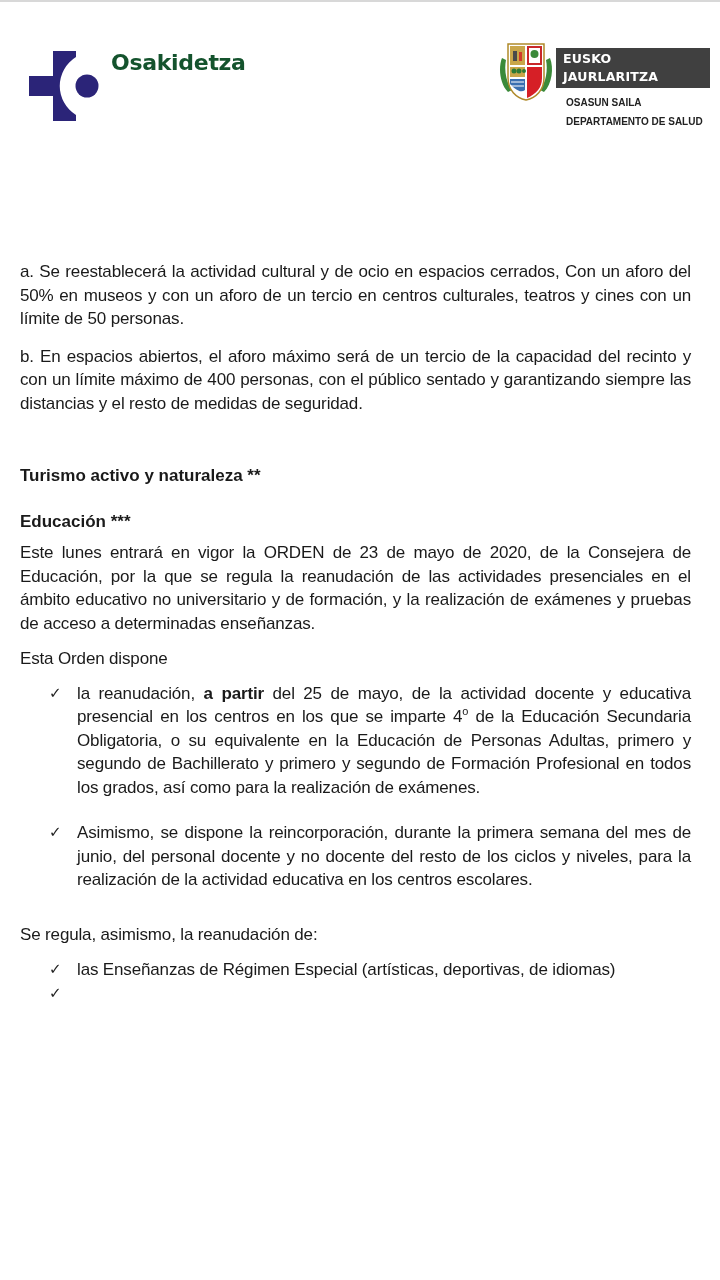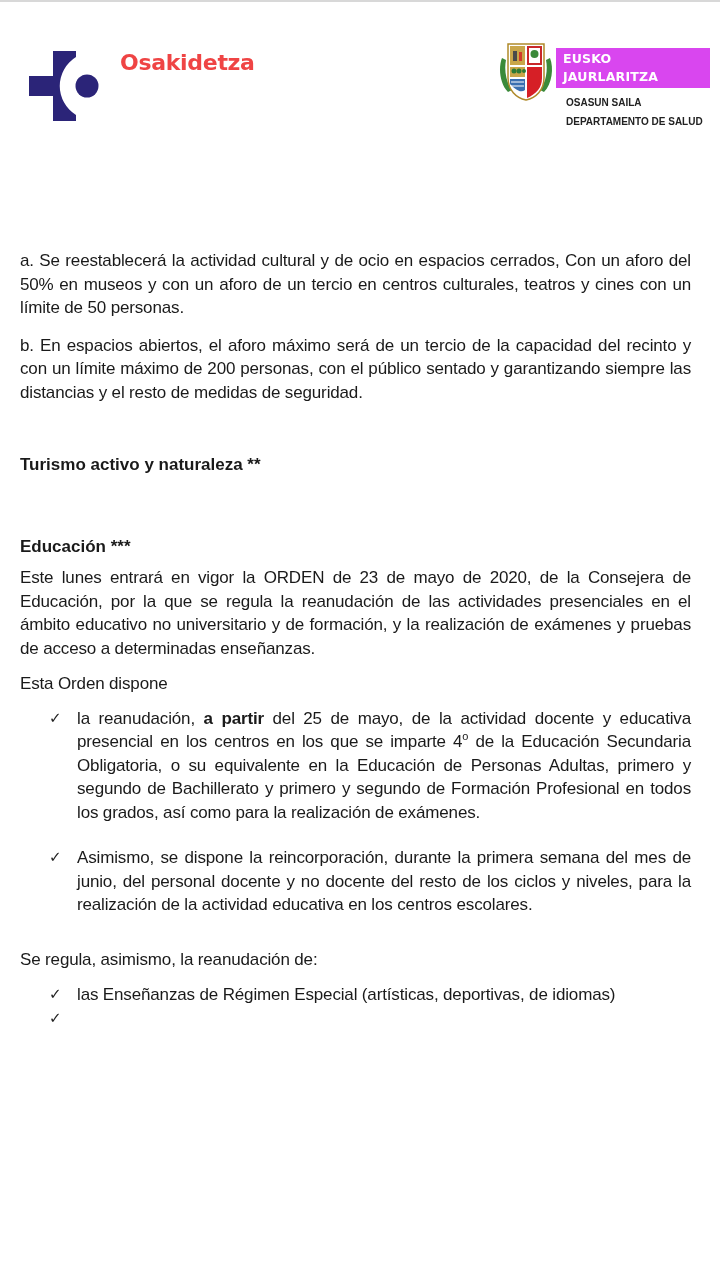--- a/index.html
+++ b/index.html
@@ -5,29 +5,29 @@
   html, body { margin: 0; padding: 0; }
   body {
     width: 720px; height: 1280px; overflow: hidden;
     background: #ffffff; position: relative;
     font-family: "Liberation Sans", sans-serif;
     color: #1a1a1a;
   }
   .topline { position: absolute; left: 0; top: 0; width: 720px; height: 2px; background: #d8d8d8; }
   .osak-logo { position: absolute; left: 29px; top: 51px; width: 70px; height: 70px; }
   .osak-name {
-    position: absolute; left: 120px; top: 50px;
+    position: absolute; left: 111px; top: 50px;
     font-family: "DejaVu Sans", sans-serif; font-weight: bold;
-    font-size: 22px; color: #ef4444; letter-spacing: -0.3px;
+    font-size: 22px; color: #14532d; letter-spacing: -0.3px;
   }
   .gv { position: absolute; left: 498px; top: 38px; width: 214px; height: 92px; }
   .gv-shield { position: absolute; left: 0; top: 0; width: 56px; height: 64px; }
   .gv-band {
     position: absolute; left: 58px; top: 10px; width: 154px; height: 40px;
-    background: #d946ef; color: #ffffff;
+    background: #404040; color: #ffffff;
     font-family: "DejaVu Sans", sans-serif; font-weight: bold; font-size: 12.5px;
     line-height: 18px; padding: 2px 0 0 7px; box-sizing: border-box; letter-spacing: 0.2px;
   }
   .gv-sub {
     position: absolute; left: 68px; font-size: 10px; font-weight: bold; color: #222;
     font-family: "Liberation Sans", sans-serif;
   }
   .doc { position: absolute; left: 20px; top: 245px; width: 671px; }
   .doc h2 {
     margin: 0; font-size: 17px; font-weight: bold; line-height: 22px;
@@ -81,26 +81,26 @@
   </svg>
   <div class="gv-band">
     <div>EUSKO JAURLARITZA</div>
     <div>GOBIERNO VASCO</div>
   </div>
   <div class="gv-sub" style="top:59px;">OSASUN SAILA</div>
   <div class="gv-sub" style="top:78px;">DEPARTAMENTO DE SALUD</div>
 </div>
 
 <div class="doc">
-  <p style="margin-top:4px;">a. Se reestablecerá la actividad cultural y de ocio en espacios cerrados, Con un aforo del 50% en museos y con un aforo de un tercio en centros culturales, teatros y cines con un límite de 50 personas.</p>
-  <p style="margin-top:14px;">b.  En espacios abiertos, el aforo máximo será de un tercio de la capacidad del recinto y con un límite máximo de 200 personas, con el público sentado y garantizando siempre las distancias y el resto de medidas de seguridad.</p>
+  <p style="margin-top:15px;">a. Se reestablecerá la actividad cultural y de ocio en espacios cerrados, Con un aforo del 50% en museos y con un aforo de un tercio en centros culturales, teatros y cines con un límite de 50 personas.</p>
+  <p style="margin-top:14px;">b.  En espacios abiertos, el aforo máximo será de un tercio de la capacidad del recinto y con un límite máximo de 400 personas, con el público sentado y garantizando siempre las distancias y el resto de medidas de seguridad.</p>
 
   <h2 style="margin-top:50px;">Turismo activo y naturaleza **</h2>
 
-  <h2 style="margin-top:60px;">Educación ***</h2>
+  <h2 style="margin-top:24px;">Educación ***</h2>
   <p style="margin-top:8px;">Este lunes entrará en vigor la ORDEN de 23 de mayo de 2020, de la Consejera de Educación, por la que se regula la reanudación de las actividades presenciales en el ámbito educativo no universitario y de formación, y la realización de exámenes y pruebas de acceso a determinadas enseñanzas.</p>
   <p style="margin-top:12px;">Esta Orden dispone</p>
 
   <ul class="checklist" style="margin-top:11px;">
     <li>
       <span class="check">✓</span>
       <span>la reanudación, </span><b>a partir</b><span> del 25 de mayo, de la actividad docente y educativa presencial en los centros en los que se imparte 4</span><sup>o</sup><span> de la Educación Secundaria Obligatoria, o su equivalente en la Educación de Personas Adultas, primero y segundo de Bachillerato y primero y segundo de Formación Profesional en todos los grados, así como para la realización de exámenes.</span>
     </li>
     <li style="margin-top:22px;">
       <span class="check">✓</span>

